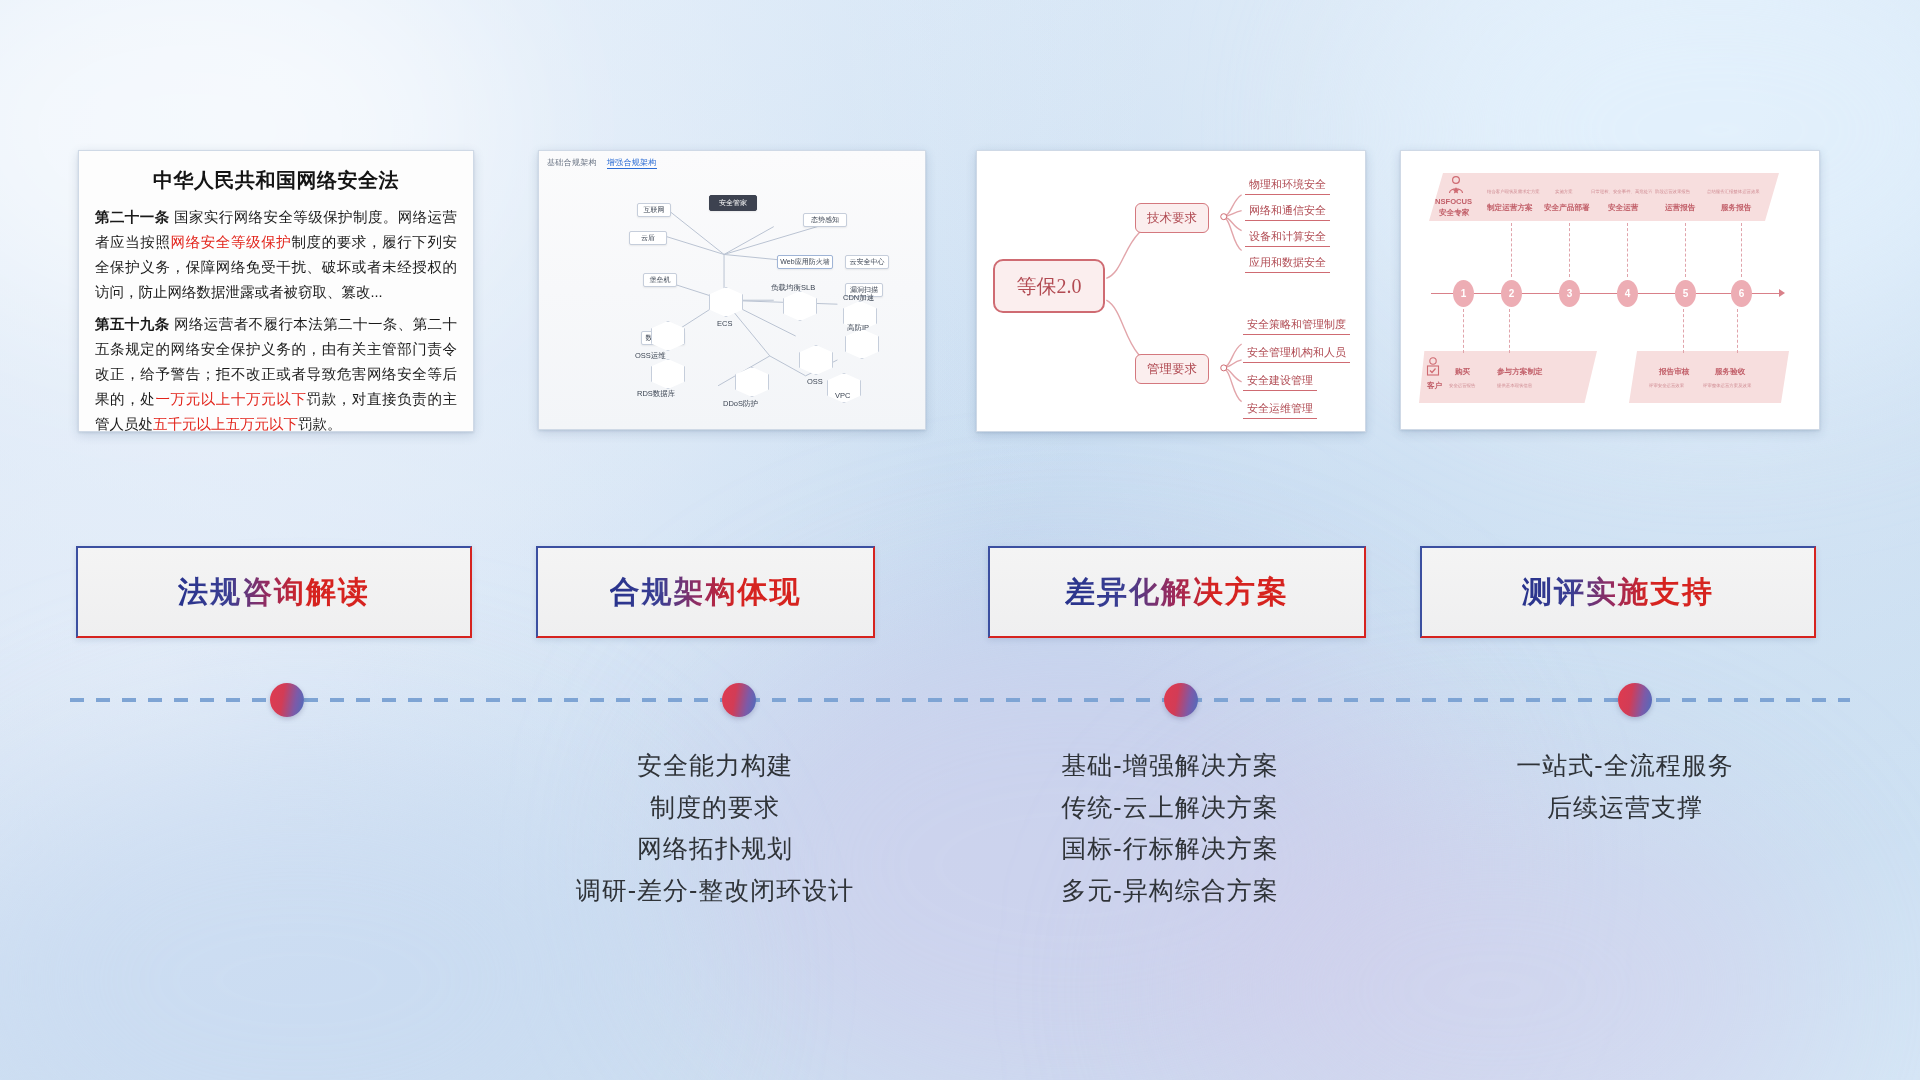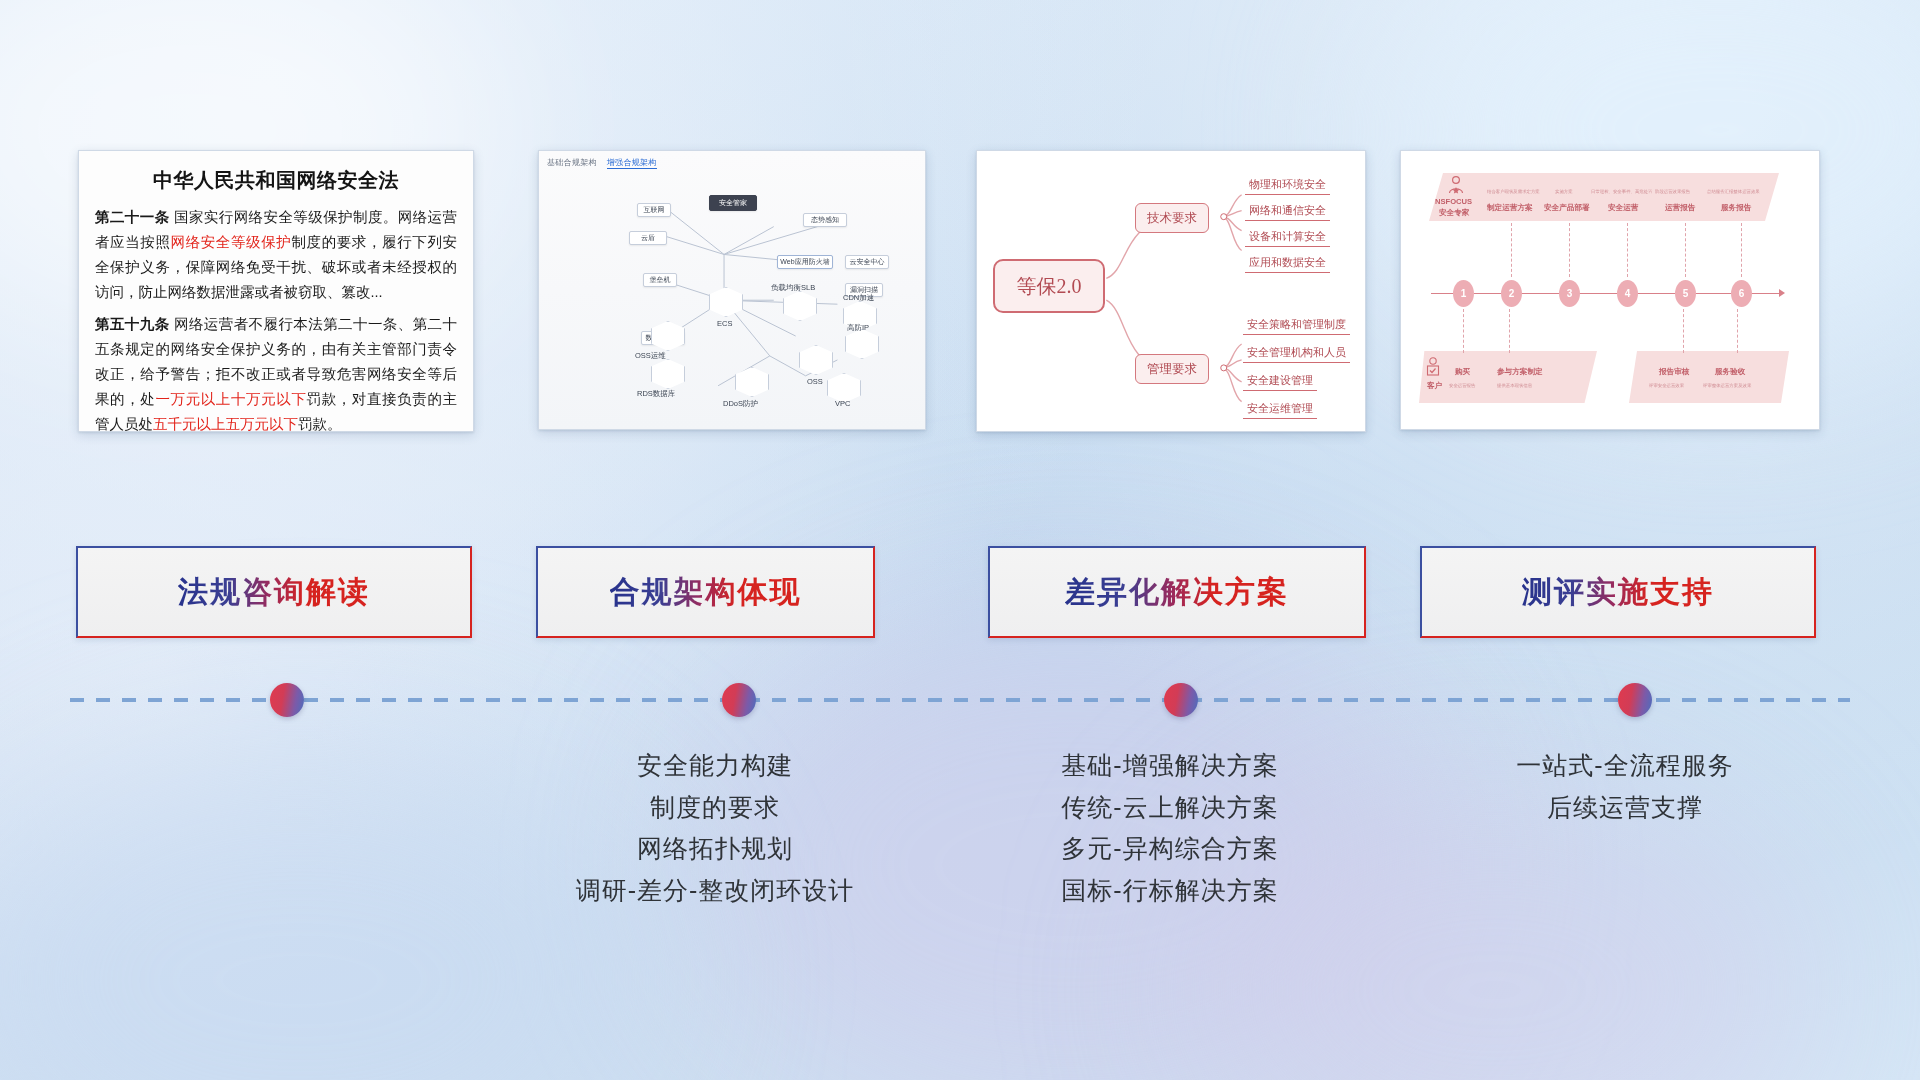--- a/index.html
+++ b/index.html
@@ -195,21 +195,21 @@
         <span class="nlabel" style="left:304px;top:142px;">CDN加速</span>
         <div class="hexnode" style="left:306px;top:178px;"></div>
         <span class="nlabel" style="left:308px;top:172px;">高防IP</span>
         <div class="hexnode" style="left:112px;top:170px;"></div>
         <span class="nlabel" style="left:96px;top:200px;">OSS运维</span>
         <div class="hexnode" style="left:260px;top:194px;"></div>
         <span class="nlabel" style="left:268px;top:226px;">OSS</span>
         <div class="hexnode" style="left:112px;top:208px;"></div>
         <span class="nlabel" style="left:98px;top:238px;">RDS数据库</span>
         <div class="hexnode" style="left:288px;top:222px;"></div>
-        <span class="nlabel" style="left:296px;top:248px;">VPC</span>
+        <span class="nlabel" style="left:296px;top:240px;">VPC</span>
         <div class="hexnode" style="left:196px;top:216px;"></div>
         <span class="nlabel" style="left:184px;top:248px;">DDoS防护</span>
       </div>
     </div>
 
     <div class="card card-3">
       <div class="mm">
         <svg viewBox="0 0 390 282" preserveAspectRatio="none">
           <g stroke="#e2a5aa" stroke-width="1.4" fill="none">
             <path d="M130,128 C152,120 146,74 194,68"></path>
@@ -333,21 +333,21 @@
   <div class="cols">
     <ul class="col c2">
       <li>安全能力构建</li>
       <li>制度的要求</li>
       <li>网络拓扑规划</li>
       <li>调研-差分-整改闭环设计</li>
     </ul>
     <ul class="col c3">
       <li>基础-增强解决方案</li>
       <li>传统-云上解决方案</li>
+      <li>国标-行标解决方案</li>
       <li>多元-异构综合方案</li>
-      <li>国标-行标解决方案</li>
     </ul>
     <ul class="col c4">
       <li>一站式-全流程服务</li>
       <li>后续运营支撑</li>
     </ul>
   </div>
 </div>
 
 </body></html>

